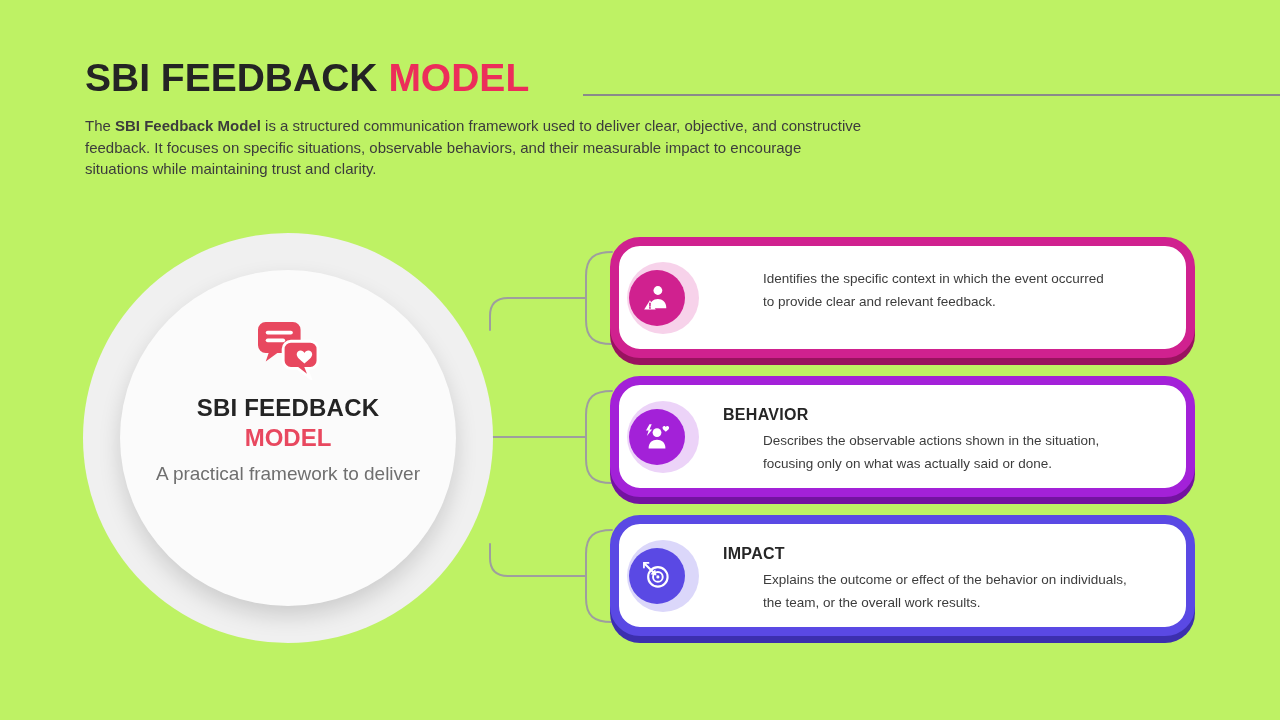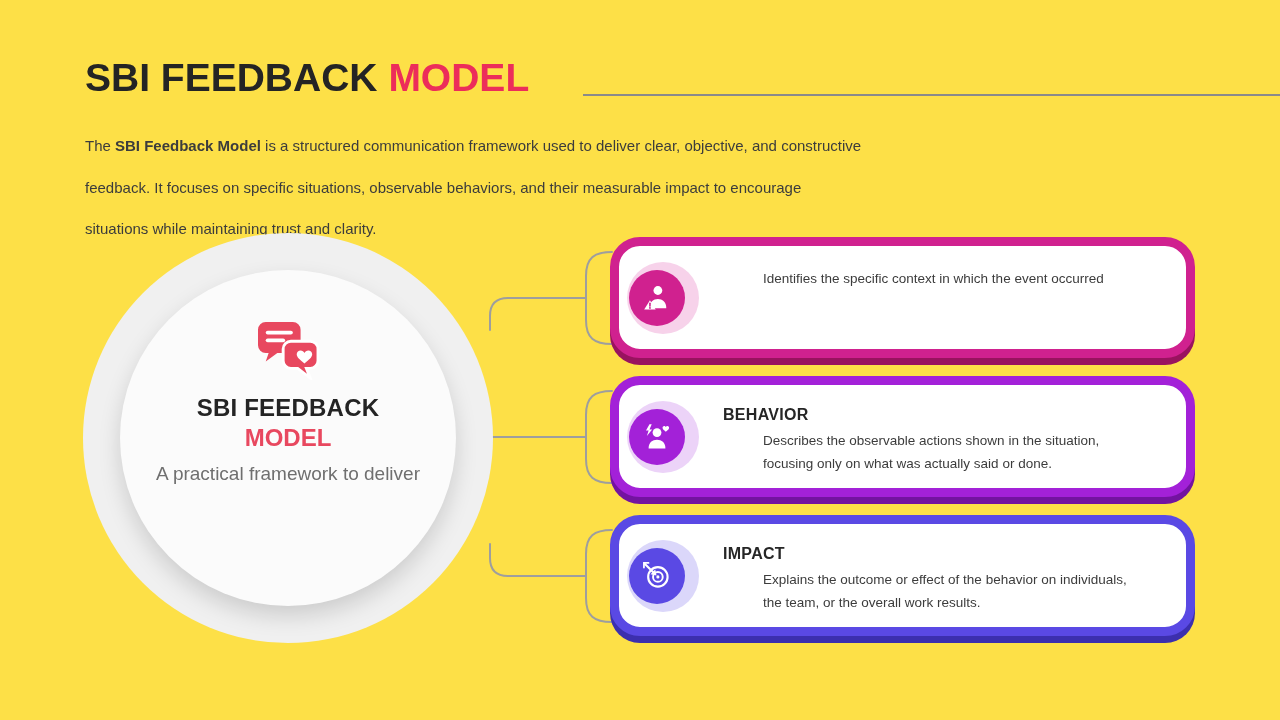--- a/index.html
+++ b/index.html
@@ -1,27 +1,27 @@
 <!DOCTYPE html>
 <html style="--heading: #242424; --body-text: #3C3C3C; --muted: #6F6F6F; --title-accent: #EC2D5A; --hub-accent: #E8485F; --connector: #9E9E9E; --divider: #8A8A8A; --hub-outer: #F0F0F0; --hub-inner: #FBFBFB;"><head>
 <meta charset="utf-8">
 <style>
   * { margin:0; padding:0; box-sizing:border-box; }
   html,body { width:1280px; height:720px; background:#fff; overflow:hidden;
               font-family:"Liberation Sans", sans-serif; }
-  .stage { position:relative; width:1280px; height:720px; background:#fde047; }
+  .stage { position:relative; width:1280px; height:720px; background:#bef264; }
 
   
   .title { position:absolute; left:85px; top:56px; font-size:39px; font-weight:800;
            color:var(--heading,#242424); letter-spacing:0; white-space:nowrap; }
   .t-accent { color:var(--title-accent,#EC2D5A); }
   .rule { position:absolute; left:583px; right:0; top:94px; height:2px;
           background:var(--divider,#8A8A8A); }
   .intro { position:absolute; left:85px; top:115px; }
-  .intro-line { font-size:15px; line-height:21.5px; color:var(--body-text,#3C3C3C); white-space:nowrap;margin-top:20px; }
+  .intro-line { font-size:15px; line-height:21.5px; color:var(--body-text,#3C3C3C); white-space:nowrap; }
 
   
   .connectors { position:absolute; left:0; top:0; width:1280px; height:720px; }
   .connectors path { fill:none; stroke:var(--connector,#9E9E9E); stroke-width:2; stroke-linecap:round; }
 
   
   .hub-outer { position:absolute; left:83px; top:233px; width:410px; height:410px;
                border-radius:50%; background:var(--hub-outer,#F0F0F0); }
   .hub { position:absolute; left:37px; top:37px; width:336px; height:336px; border-radius:50%;
          background:var(--hub-inner,#FBFBFB); box-shadow:0 10px 22px rgba(0,0,0,.15);
@@ -92,20 +92,21 @@
           <circle cx="18" cy="8.5" r="5" fill="#fff"></circle>
           <path fill="#fff" d="M8.5 28 c0 -6.5 4.5 -10 9.5 -10 s9.5 3.5 9.5 10 v0.5 h-19 z"></path>
           <path fill="#fff" d="M9 19.5 L15.5 30 H2.5 Z"></path>
           <line x1="9" y1="23" x2="9" y2="26.2" stroke="var(--accent)" stroke-width="1.8" stroke-linecap="round"></line>
           <circle cx="9" cy="28.2" r="1.1" fill="var(--accent)"></circle>
         </svg>
       </span>
     </div>
     <div class="card-text">
       <div class="card-line">Identifies the specific context in which the event occurred</div>
+      <div class="card-line">to provide clear and relevant feedback.</div>
     </div>
   </article>
 
   <article class="card" style="top: 515px; --accent: #5A49E4; --accent-dark: #3C2FAE; --tint: #DBD7FA;">
     <div class="badge">
       <span class="dot">
         <svg class="card-icon" viewBox="0 0 34 34" aria-hidden="true">
           <circle cx="18" cy="18" r="11" fill="none" stroke="#fff" stroke-width="2.4"></circle>
           <circle cx="18" cy="18" r="5.5" fill="none" stroke="#fff" stroke-width="2.2"></circle>
           <circle cx="18" cy="18" r="1.8" fill="#fff"></circle>

